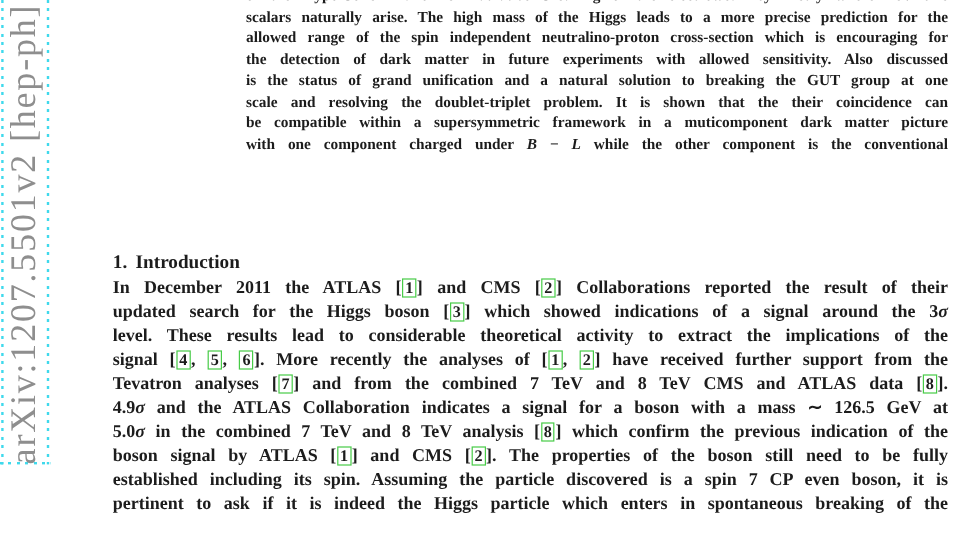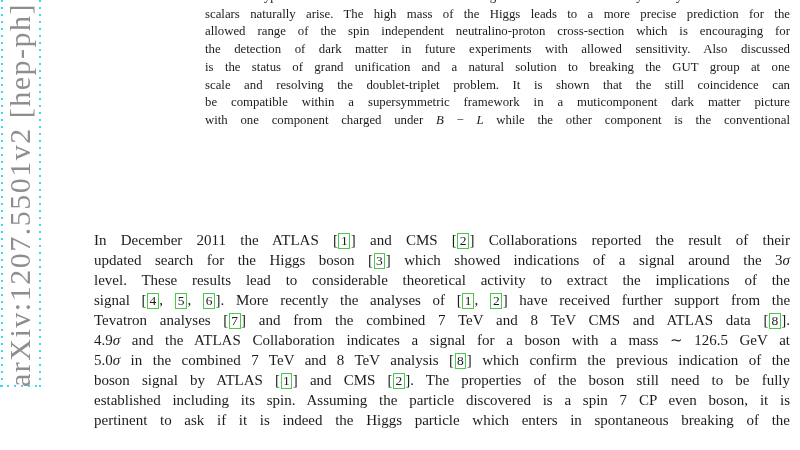--- a/index.html
+++ b/index.html
@@ -45,21 +45,21 @@
     font-size:16px; line-height:22px; font-weight:bold; color:var(--ink);
   }
   .heading .sec-num { margin-right:7px; }
 
   
   .bodytext {
     position:absolute; left:94px; top:230px; width:696px;
     font-size:15px; line-height:20px; color:var(--ink);
   }
 
-  .tline { text-align:justify; text-align-last:justify; }
+  .tline { text-align:justify; text-align-last:justify;font-weight:bold; }
   .tline.no-just { text-align-last:left; }
 
   .cite {
     display:inline-block; vertical-align:baseline;
     border:1.4px solid var(--cite); background:#ffffff;
     padding:0 1.5px; margin:0 0.5px;
     font-size:0.9em; line-height:1.0; color:var(--ink);
   }
   .mit { font-style:italic; }
 </style>
@@ -74,25 +74,28 @@
     <div class="dash-h"></div>
     <div class="arxiv-label">arXiv:1207.5501v2 [hep-ph]</div>
   </div>
 
   <div class="abstract" id="abstract-lines">
       <div class="tline">of the Hyperbolic Branch of radiative breaking of the electroweak symmetry where TeV size</div>
       <div class="tline">scalars naturally arise.  The high mass of the Higgs leads to a more precise prediction for the</div>
       <div class="tline">allowed range of the spin independent neutralino-proton cross-section which is encouraging for</div>
       <div class="tline">the detection of dark matter in future experiments with allowed sensitivity.  Also discussed</div>
       <div class="tline">is the status of grand unification and a natural solution to breaking the GUT group at one</div>
-      <div class="tline">scale and resolving the doublet-triplet problem.  It is shown that the still coincidence can</div>
+      <div class="tline">scale and resolving the doublet-triplet problem.  It is shown that the their coincidence can</div>
       <div class="tline">be compatible within a supersymmetric framework in a muticomponent dark matter picture</div>
       <div class="tline">with one component charged under <span class="mit">B</span> − <span class="mit">L</span> while the other component is the conventional</div>
     </div>
 
+  <div class="heading">
+    <span class="sec-num">1.</span><span>Introduction</span>
+  </div>
 
   <div class="bodytext" id="body-lines">
       <div class="tline">In December 2011 the ATLAS  [<span class="cite">1</span>] and CMS  [<span class="cite">2</span>] Collaborations reported the result of their</div>
       <div class="tline">updated search for the Higgs boson  [<span class="cite">3</span>] which showed indications of a signal around the 3<span class="mit">σ</span></div>
       <div class="tline">level.  These results lead to considerable theoretical activity to extract the implications of the</div>
       <div class="tline">signal  [<span class="cite">4</span>, <span class="cite">5</span>, <span class="cite">6</span>].  More recently the analyses of  [<span class="cite">1</span>, <span class="cite">2</span>] have received further support from the</div>
       <div class="tline">Tevatron analyses [<span class="cite">7</span>] and from the combined 7 TeV and 8 TeV CMS and ATLAS data [<span class="cite">8</span>].</div>
       <div class="tline">4.9<span class="mit">σ</span> and the ATLAS Collaboration indicates a signal for a boson with a mass ∼ 126.5 GeV at</div>
       <div class="tline">5.0<span class="mit">σ</span> in the combined 7 TeV and 8 TeV analysis [<span class="cite">8</span>] which confirm the previous indication of the</div>
       <div class="tline">boson signal by ATLAS  [<span class="cite">1</span>] and CMS  [<span class="cite">2</span>].  The properties of the boson still need to be fully</div>

